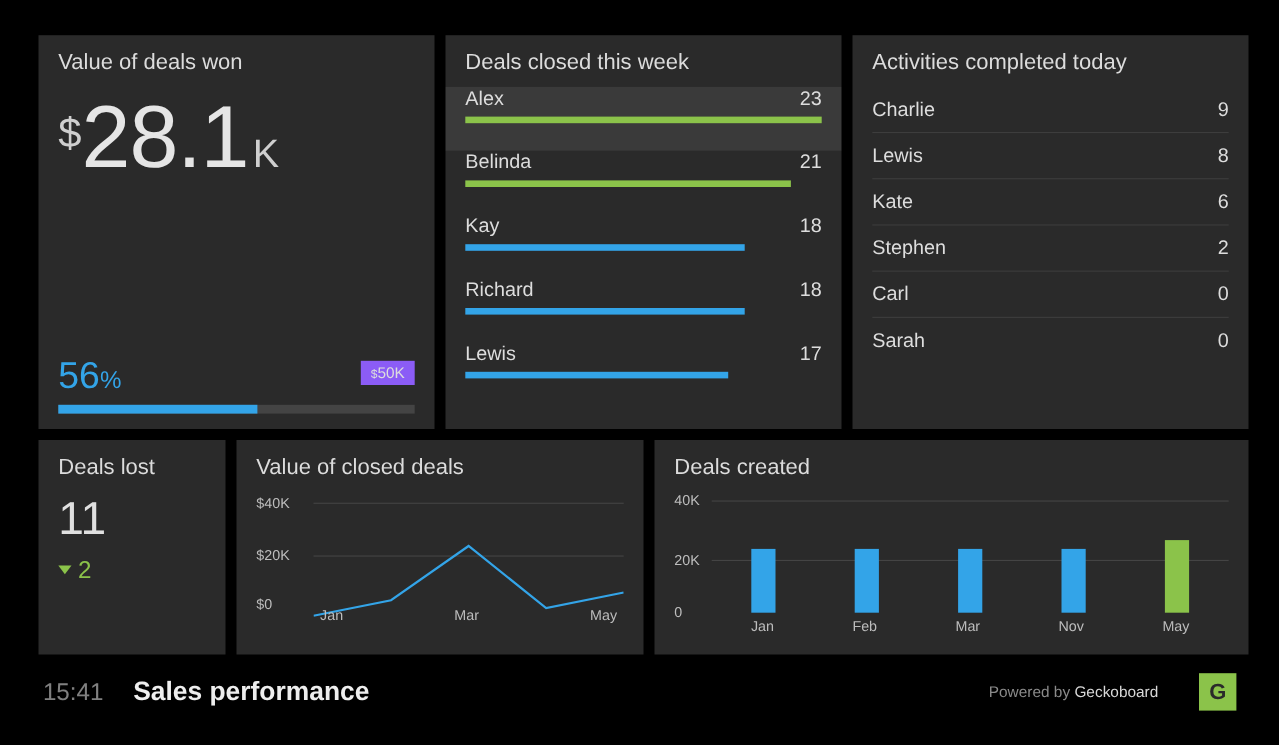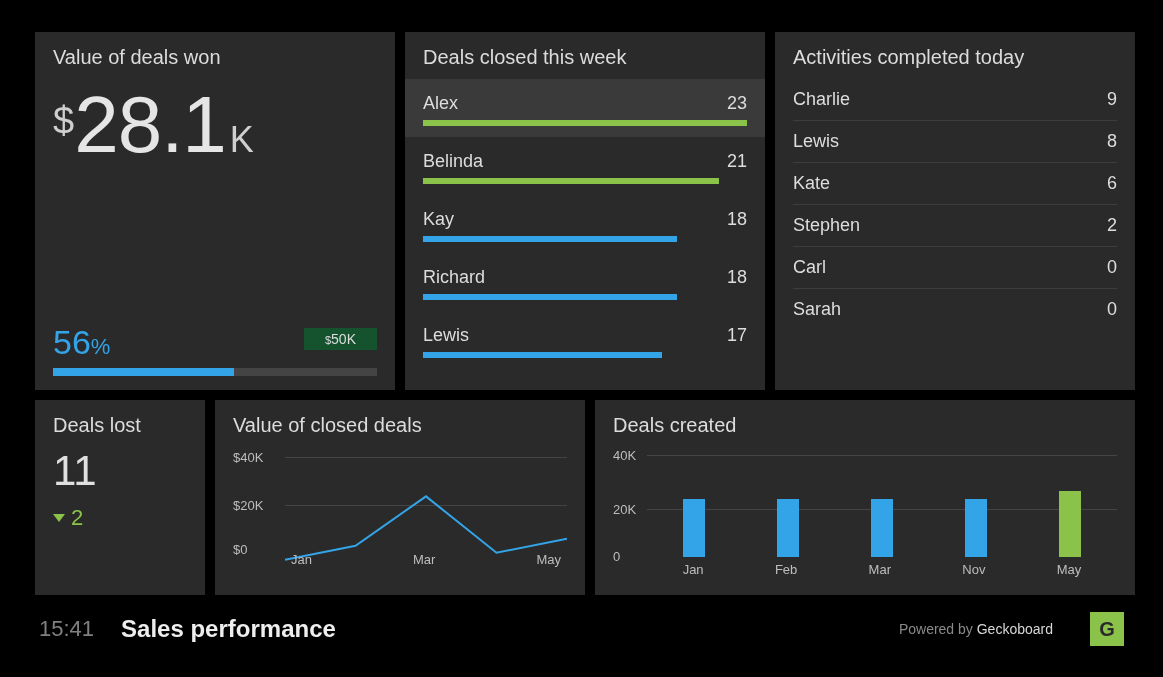--- a/index.html
+++ b/index.html
@@ -36,34 +36,34 @@
   .big-value .currency { font-size: 38px; color: #cfcfcf; vertical-align: 18px; }
   .big-value .number   { font-size: 80px; color: #e5e5e5; letter-spacing: -1px; }
   .big-value .unit     { font-size: 36px; color: #cfcfcf; margin-left: 4px; }
   .vdw-footer {
     position: absolute; left: 18px; right: 18px; bottom: 14px;
   }
   .vdw-pct { color:#33a4e8; font-size: 34px; }
   .vdw-pct .pctsign { font-size: 22px; }
   .vdw-target {
     position: absolute; right: 0; bottom: 26px;
-    background:#14532d; color:#ddd; font-size:14px;
-    padding: 3px 21px;
+    background:#8b5cf6; color:#ddd; font-size:14px;
+    padding: 3px 9px;
   }
   .vdw-target .dollar { font-size: 11px; }
   .vdw-bar-track {
     margin-top: 6px; height: 8px; background:#444;
   }
   .vdw-bar-fill { height:100%; background:#33a4e8; }
 
   
   .lb-row {
     position: relative;
     height: 58px;
-    padding-top: 14px;
+    padding-top: 0;
   }
   .lb-row.hilite { background:#3a3a3a; margin: 0 -18px; padding-left:18px; padding-right:18px; }
   .lb-head { display:flex; justify-content:space-between; font-size:18px; color:#ddd; }
   .lb-track { position:relative; height:6px; margin-top:6px; }
   .lb-fill  { position:absolute; left:0; top:0; height:6px; }
   .lb-fill.green { background:#8bc34a; }
   .lb-fill.blue  { background:#33a4e8; }
 
   
   .act-row {

